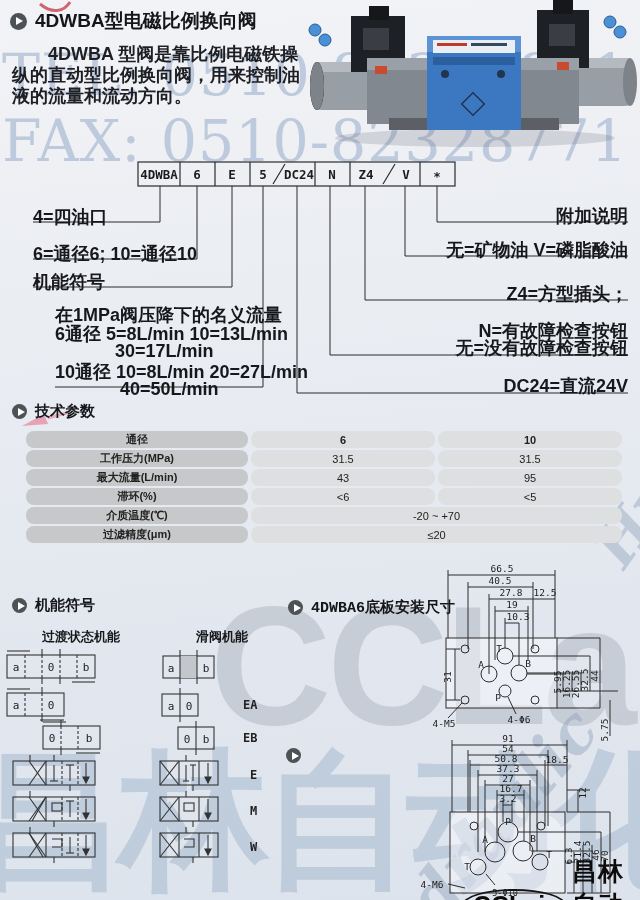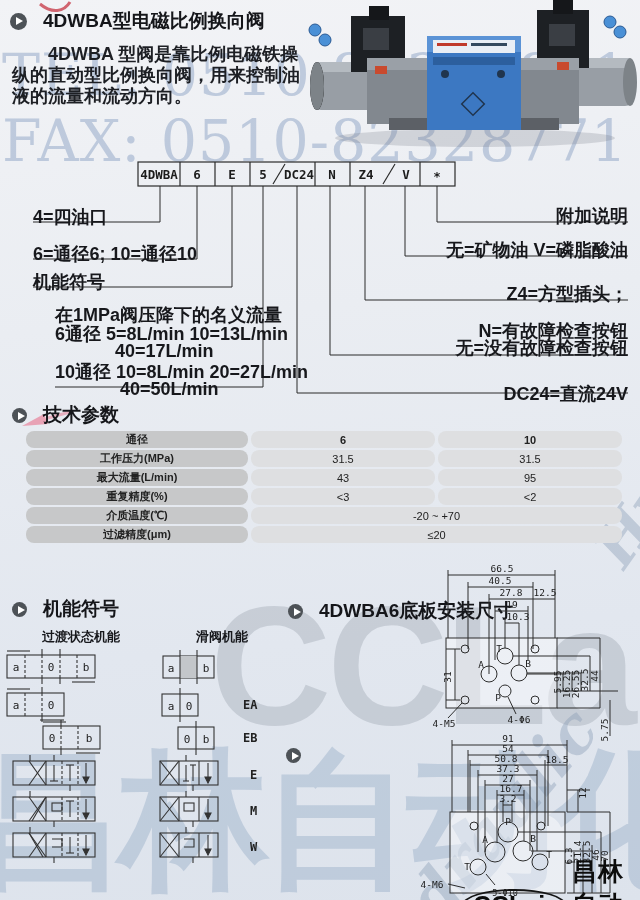--- a/index.html
+++ b/index.html
@@ -6,27 +6,27 @@
   body { background:#888; font-family:"Liberation Sans", sans-serif; }
   .page{ position:relative; width:640px; height:900px; margin:0 auto; overflow:hidden;
          background:linear-gradient(175deg,#f2f3f6 0%, #eaedf2 35%, #e2e7ef 70%, #dde3ec 100%); }
   .abs{ position:absolute; }
   .wm{ position:absolute; pointer-events:none; white-space:nowrap; z-index:1; }
   .wm-phone{ font-family:"DejaVu Serif", serif; font-size:57px; letter-spacing:1px; color:rgba(150,170,200,0.55); font-weight:500;}
   .wm-cc{ font-family:"Liberation Sans", sans-serif; font-weight:bold; font-size:168px; color:rgba(150,158,168,0.35); letter-spacing:-4px;}
   .wm-cn{ font-weight:bold; font-size:150px; color:rgba(120,148,182,0.30); letter-spacing:-6px;}
   .wm-hyd{ font-family:"DejaVu Serif", serif; font-style:italic; font-weight:bold; font-size:58px; color:rgba(135,155,180,0.40);}
   .content{ position:relative; z-index:2; }
-  .hdr-row{ position:absolute; display:flex; align-items:center; gap:16px; }
+  .hdr-row{ position:absolute; display:flex; align-items:center; gap:8px; }
   .hdr-icon{ width:17px; height:17px; border-radius:50%; background:#4d5257; position:relative; flex:0 0 auto;}
   .hdr-icon::after{ content:""; position:absolute; left:6px; top:4px; border-style:solid;
     border-width:4.5px 0 4.5px 7px; border-color:transparent transparent transparent #fff;}
   .hdr-title{ font-weight:bold; color:#15161a; }
   .t-main{ font-size:19px; }
-  .t-sec{ font-size:19px; }
+  .t-sec{ font-size:15px;font-family:Liberation Mono, monospace; }
   .intro{ position:absolute; left:12px; top:44px; width:300px; font-size:18px; font-weight:bold;
           color:#1d1f24; line-height:21px; text-indent:2em; }
   .lbl{ position:absolute; font-size:18px; font-weight:bold; color:#17181c; white-space:nowrap; }
   .lbl-r{ text-align:right; right:12px; }
   table.tech{ position:absolute; left:23px; top:429px; width:602px; border-collapse:separate; border-spacing:3px 2px; }
   table.tech td{ height:16px; font-size:11px; text-align:center; vertical-align:middle; color:#222; padding:1px 4px;border-radius:8px;}
   td.tl{ background:#c7c8c9; font-weight:bold; width:222px;}
   td.tv{ background:#dedfe1; }
   .subhdr{ position:absolute; font-size:13px; font-weight:bold; color:#17181c;}
   .sym-label{ position:absolute; font-family:"DejaVu Sans Mono", monospace; font-size:12px; color:#222; font-weight:bold;}
@@ -147,29 +147,29 @@
         <text x="406" y="179">V</text>
         <text x="437" y="181">*</text>
       </g>
     </svg>
 
     <div class="lbl" style="left:33px; top:205px;">4=四油口</div>
     <div class="lbl" style="left:33px; top:242px;">6=通径6; 10=通径10</div>
     <div class="lbl" style="left:33px; top:270px;">机能符号</div>
     <div class="lbl" style="left:55px; top:303px;">在1MPa阀压降下的名义流量</div>
     <div class="lbl" style="left:55px; top:322px;">6通径  5=8L/min  10=13L/min</div>
-    <div class="lbl" style="left:115px; top:341px;">40=17L/min</div>
+    <div class="lbl" style="left:115px; top:341px;">30=17L/min</div>
     <div class="lbl" style="left:55px; top:360px;">10通径  10=8L/min  20=27L/min</div>
     <div class="lbl" style="left:120px; top:379px;">40=50L/min</div>
     <div class="lbl lbl-r" style="top:204px;">附加说明</div>
     <div class="lbl lbl-r" style="top:238px;">无=矿物油 V=磷脂酸油</div>
     <div class="lbl lbl-r" style="top:282px;">Z4=方型插头；</div>
     <div class="lbl lbl-r" style="top:319px;">N=有故障检查按钮</div>
     <div class="lbl lbl-r" style="top:336px;">无=没有故障检查按钮</div>
-    <div class="lbl lbl-r" style="top:382px;margin-left:14px;">DC24=直流24V</div>
+    <div class="lbl lbl-r" style="top:374px;margin-left:14px;">DC24=直流24V</div>
 
     <div class="hdr-row" style="left:12px; top:402px;">
       <span class="hdr-icon" style="width:15px;height:15px;"></span>
       <span class="hdr-title t-sec">技术参数</span>
     </div>
 
     <table class="tech">
       <tbody>
           <tr>
         <td class="tl">通径</td>
@@ -180,23 +180,23 @@
         <td class="tl">工作压力(MPa)</td>
         <td class="tv">31.5</td>
         <td class="tv">31.5</td>
       </tr>
       <tr>
         <td class="tl">最大流量(L/min)</td>
         <td class="tv">43</td>
         <td class="tv">95</td>
       </tr>
       <tr>
-        <td class="tl">重复精度(%)</td>
-        <td class="tv">&lt;3</td>
-        <td class="tv">&lt;2</td>
+        <td class="tl">滞环(%)</td>
+        <td class="tv">&lt;6</td>
+        <td class="tv">&lt;5</td>
       </tr>
       <tr>
         <td class="tl">介质温度(℃)</td>
         <td class="tv" colspan="2">-20 ~ +70</td>
       </tr>
       <tr>
         <td class="tl">过滤精度(μm)</td>
         <td class="tv" colspan="2">≤20</td>
       </tr>
     </tbody>

